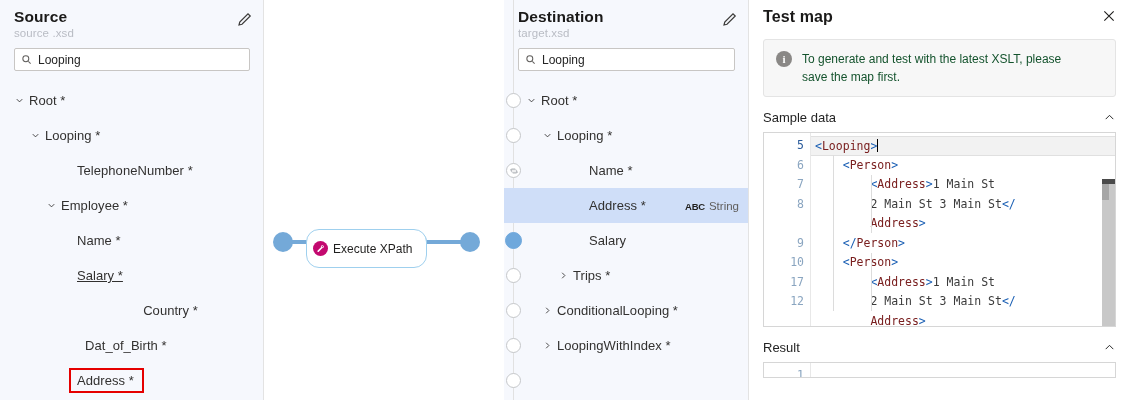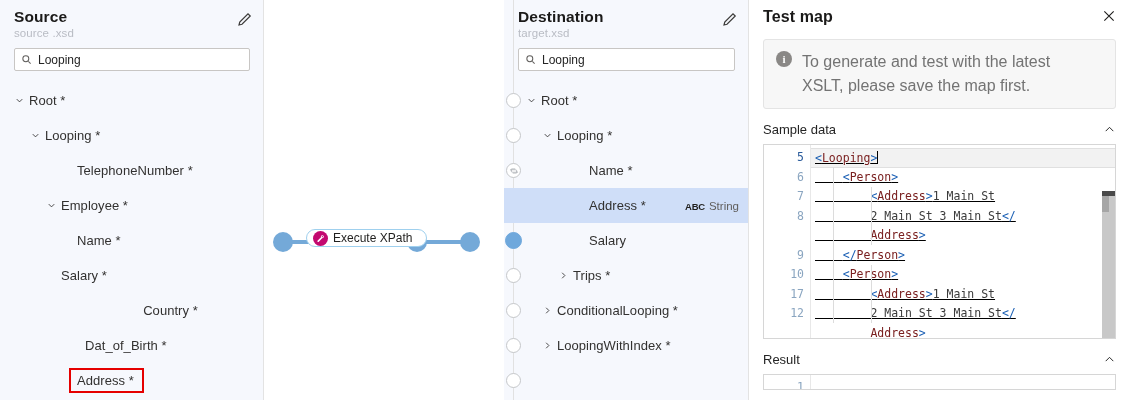--- a/index.html
+++ b/index.html
@@ -144,21 +144,21 @@
   .canvas {
     position: relative;
     flex: none;
     width: 240px;
     height: 400px;
     background: #ffffff;
   }
   .xpath-node {
     position: absolute;
     left: 42px; top: 229px;
-    height: 18px;
+    height: 39px;
     display: flex; align-items: center;
     padding: 0 14px 0 6px;
     background: #ffffff;
     border: 1.6px solid #9fd0ee;
     border-radius: 13px;
     font-size: 12px;
     color: #201f1e;
     white-space: nowrap;
     z-index: 3;
     cursor: pointer;
@@ -228,22 +228,22 @@
     background: #8a8886;
     color: #ffffff;
     font-size: 11px;
     font-weight: bold;
     display: flex; align-items: center; justify-content: center;
     flex: none;
     margin-top: 1px;
     font-family: "Liberation Serif", serif;
   }
   .banner-text {
-    font-size: 16px;
-    color: #737373;
+    font-size: 12px;
+    color: #14532d;
     line-height: 1.5;
     max-width: 270px;
   }
   .section-head {
     margin-top: 13px;
     display: flex;
     align-items: center;
     justify-content: space-between;
     cursor: pointer;
   }
@@ -272,21 +272,20 @@
     user-select: none;
   }
   .gutter div { height: 19.5px; line-height: 19.5px; }
   .gutter div.active { color: #2a5b9b; }
   .code {
     flex: 1;
     padding: 3px 0 0 0;
     position: relative;
     overflow: hidden;
     border-left: 1px solid #e8e8e8;
-    text-decoration: underline;
   }
   .code .ln { height: 19.5px; line-height: 19.5px; white-space: pre; padding-left: 4px; }
   .code .ln.active { background: #f2f2f2; border-top:1px solid #e0e0e0; border-bottom:1px solid #e0e0e0; }
   .tag   { color: #1a5fb4; }
   .tagn  { color: #7a2020; }
   .txt   { color: #3b3b3b; }
   .caret {
     display: inline-block;
     width: 1px; height: 13px;
     background: #000;
@@ -358,21 +357,21 @@
             <path d="M6 9l6 6 6-6"></path>
           </svg>
           <span class="tree-label">Employee *</span>
         </div>
         <div class="tree-row" style="padding-left: 62px;">
           <svg class="chev none" viewBox="0 0 24 24" fill="none" stroke="currentColor" stroke-width="1.9">
             <path d="M6 9l6 6 6-6"></path>
           </svg>
           <span class="tree-label">Name *</span>
         </div>
-        <div class="tree-row" style="padding-left: 46px;">
+        <div class="tree-row" style="padding-left: 62px; text-decoration: underline;">
           <svg class="chev none" viewBox="0 0 24 24" fill="none" stroke="currentColor" stroke-width="1.9">
             <path d="M6 9l6 6 6-6"></path>
           </svg>
           <span class="tree-label">Salary *</span>
         </div>
         <div class="tree-row" style="padding-left: 62px; justify-content: center;">
           <svg class="chev none" viewBox="0 0 24 24" fill="none" stroke="currentColor" stroke-width="1.9">
             <path d="M6 9l6 6 6-6"></path>
           </svg>
           <span class="tree-label">Country *</span>

